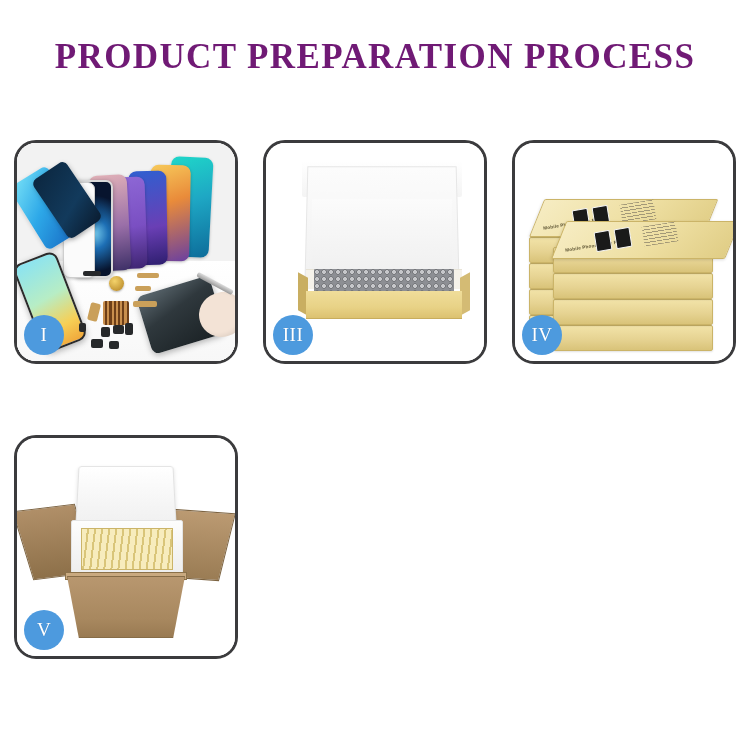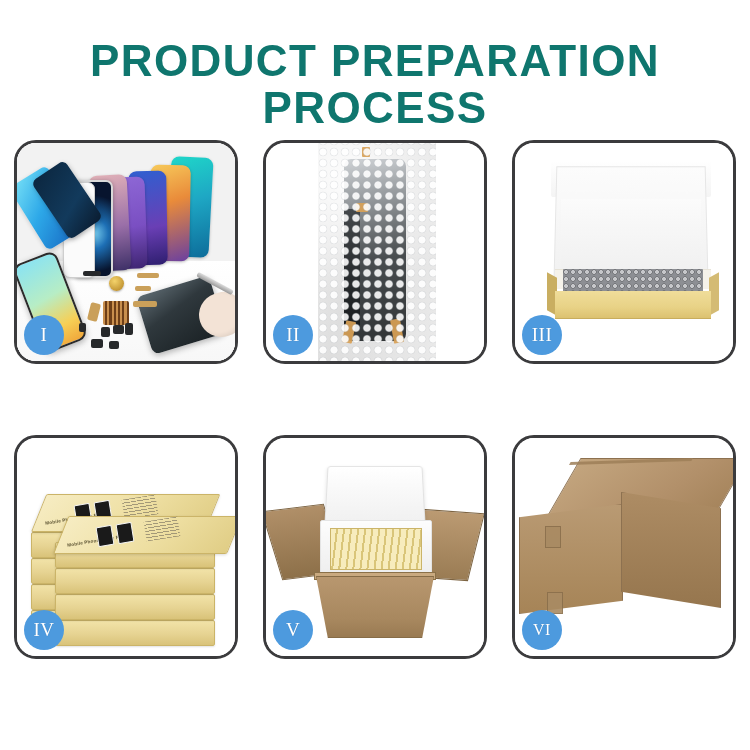--- a/index.html
+++ b/index.html
@@ -7,26 +7,26 @@
   body {
     background: #ffffff;
     font-family: "Liberation Sans", sans-serif;
     overflow: hidden;
     position: relative;
   }
 
   
   #header { width: 750px; padding-top: 38px; text-align: center; }
   #page-title {
-    font-size: 44px;
+    font-size: 35px;
     font-weight: 700;
     letter-spacing: 1.4px;
-    color: #0f766e;
+    color: #701a75;
     line-height: 1.06;
-    font-family: Liberation Sans, sans-serif;
+    font-family: Liberation Serif, serif;
   }
   #page-subtitle {
     margin-top: 13px;
     font-size: 15.2px;
     font-weight: 400;
     color: #232323;
     letter-spacing: 0.15px;
   }
 
   
@@ -400,34 +400,20 @@
       <div class="blk" style="left:92px; top:198px; width:10px; height:8px;"></div>
       <div class="blk" style="left:62px; top:180px; width:7px; height:9px;"></div>
 
       <div class="hand"></div>
       <div class="tweez"></div>
 
       <div class="badge">I</div>
     </div>
   </div>
 
-  <div class="panel">
-    <div class="panel-inner">
-      <div class="p2-bag">
-        <div class="p2-lcd"></div>
-        <div class="p2-flex"></div>
-        <div class="p2-tape" style="left:44px; top:22px; width:8px; height:10px;"></div>
-        <div class="p2-tape" style="left:38px; top:78px; width:12px; height:9px;"></div>
-        <div class="p2-tape" style="left:26px; top:196px; width:10px; height:22px; transform:rotate(12deg);"></div>
-        <div class="p2-tape" style="left:74px; top:194px; width:10px; height:24px; transform:rotate(-10deg);"></div>
-        <div class="p2-bubbles"></div>
-      </div>
-      <div class="badge">II</div>
-    </div>
-  </div>
 
   <div class="panel">
     <div class="panel-inner">
       <div class="p3-lidtop"></div>
       <div class="p3-lid"></div>
       <div class="p3-foamback"></div>
       <div class="p3-boxtop"></div>
       <div class="p3-inner"></div>
       <div class="p3-side"></div>
       <div class="p3-sider"></div>
@@ -476,25 +462,14 @@
       <div class="p5-flapR"></div>
       <div class="p5-foamlid"></div>
       <div class="p5-foambox"></div>
       <div class="p5-contents"></div>
       <div class="p5-lip"></div>
       <div class="p5-body"></div>
       <div class="badge">V</div>
     </div>
   </div>
 
-  <div class="panel">
-    <div class="panel-inner">
-      <div class="p6-top"></div>
-      <div class="p6-seam"></div>
-      <div class="p6-left"></div>
-      <div class="p6-right"></div>
-      <div class="p6-tape" style="left:30px; top:88px;"></div>
-      <div class="p6-tape" style="left:32px; top:154px;"></div>
-      <div class="badge small">VI</div>
-    </div>
-  </div>
 
 </div>
 
 </body></html>

